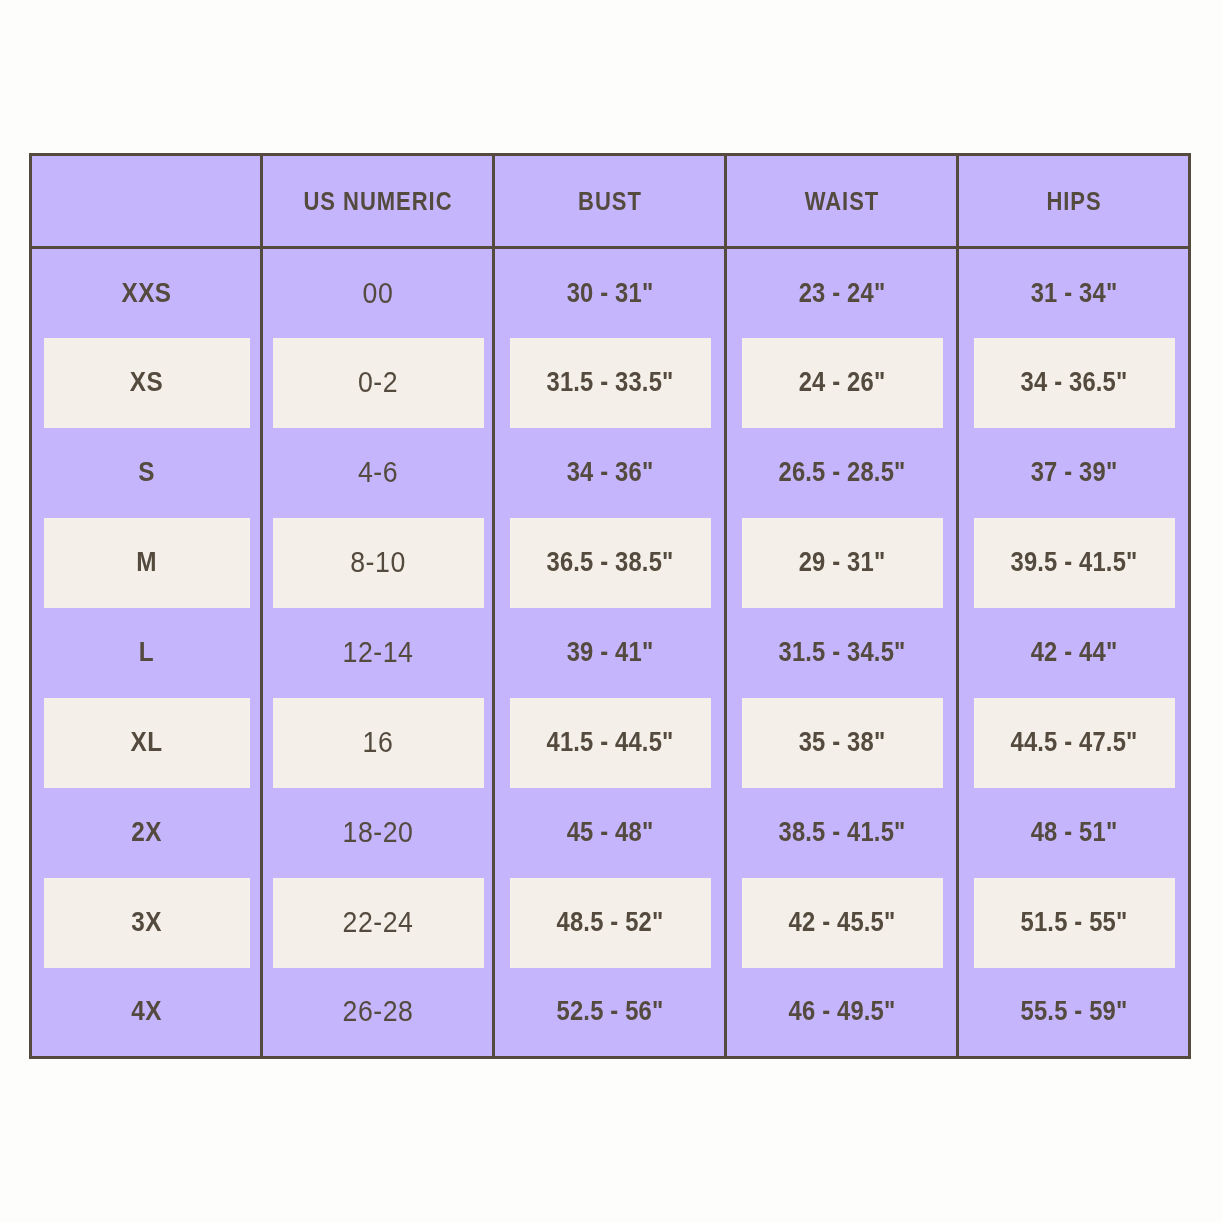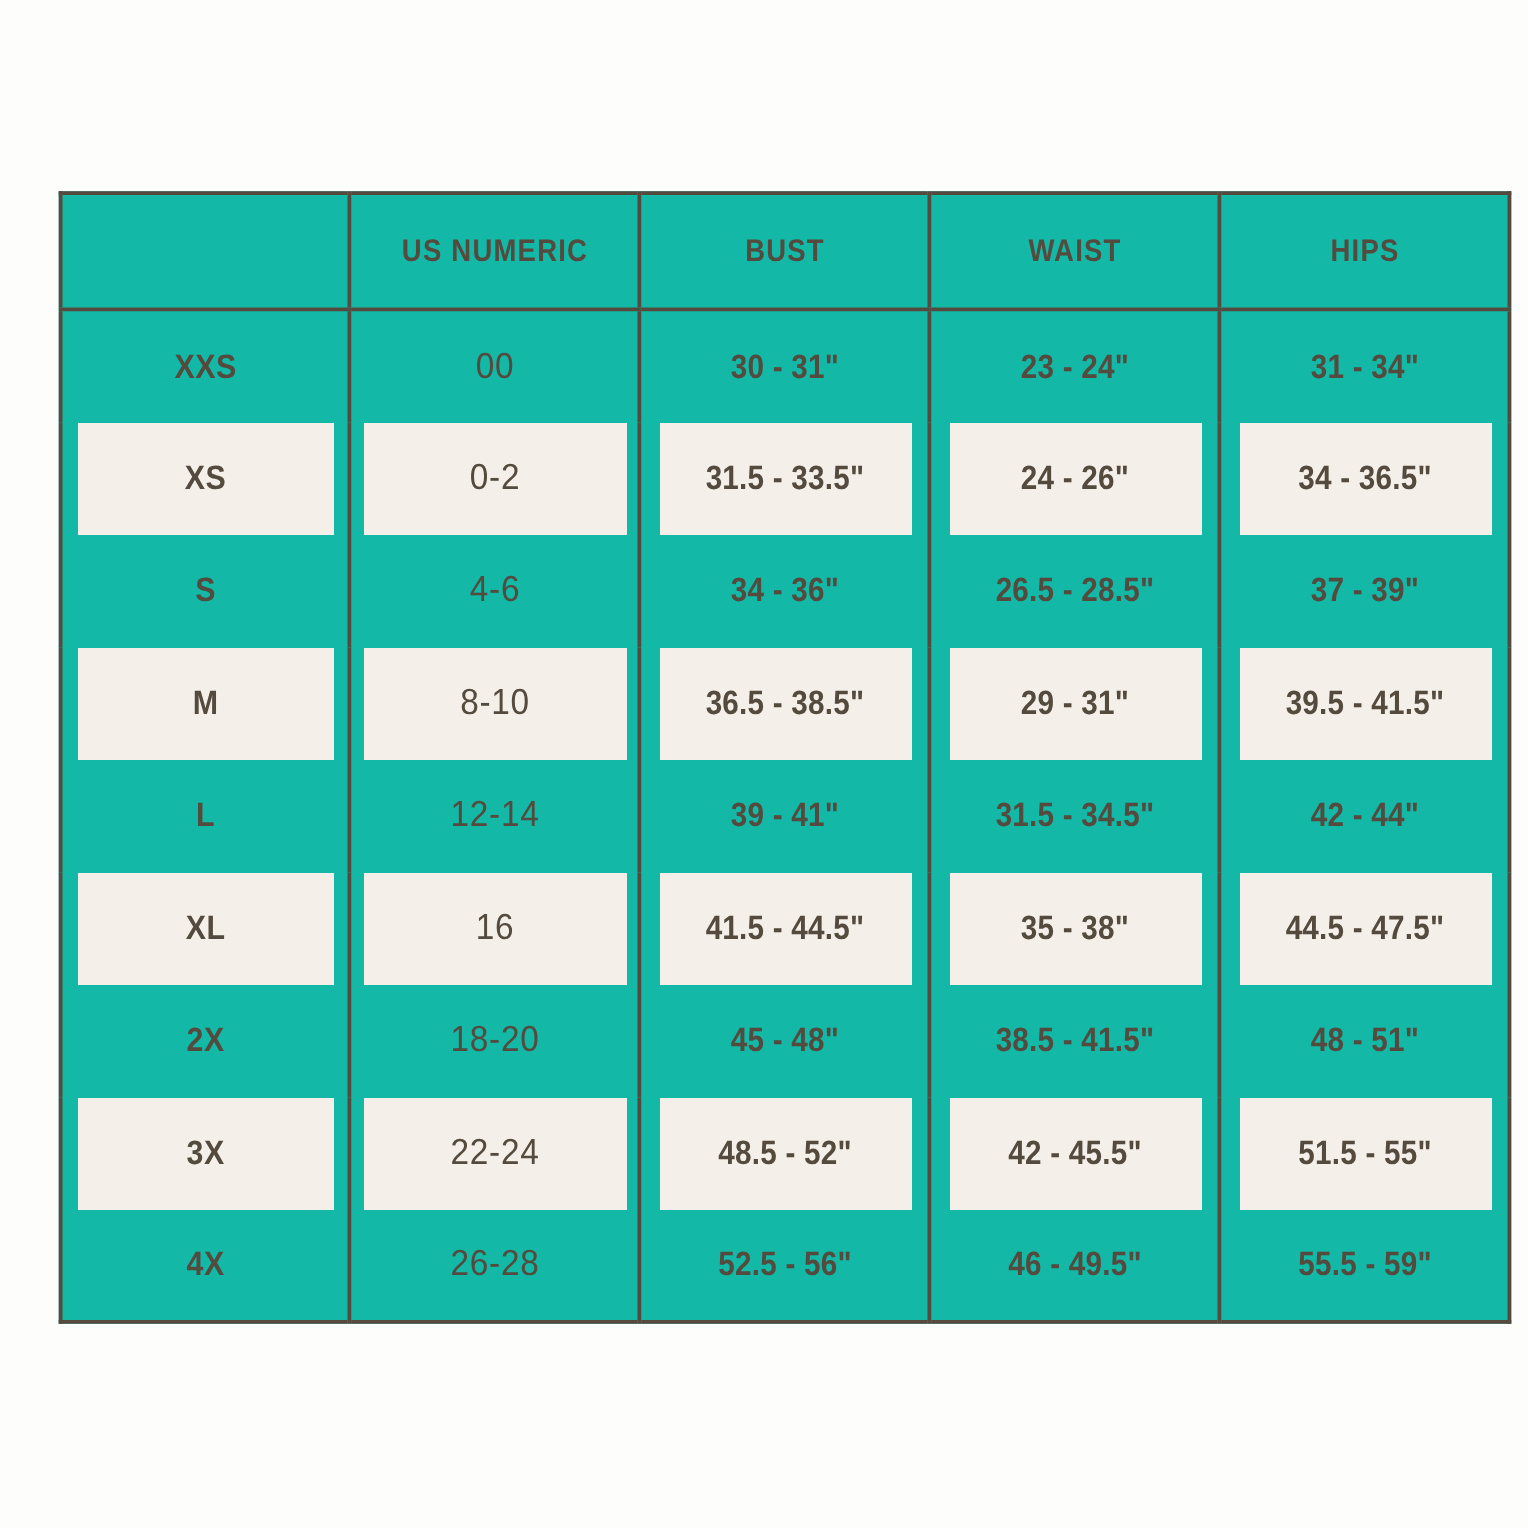--- a/index.html
+++ b/index.html
@@ -17,26 +17,26 @@
 
   #size-chart-page {
     position: relative;
     width: 1222px;
     height: 1222px;
     background: #fdfdfb;
   }
 
   table.size-table {
     position: absolute;
-    left: 47px;
+    left: 29px;
     top: 153px;
     width: 1159px;
     border-collapse: collapse;
     table-layout: fixed;
-    background: #14b8a6;
+    background: #c4b5fd;
   }
 
   table.size-table col.col-size     { width: 231px; }
   table.size-table col.col-numeric  { width: 232px; }
   table.size-table col.col-bust     { width: 232px; }
   table.size-table col.col-waist    { width: 232px; }
   table.size-table col.col-hips     { width: 232px; }
 
   table.size-table th,
   table.size-table td {

